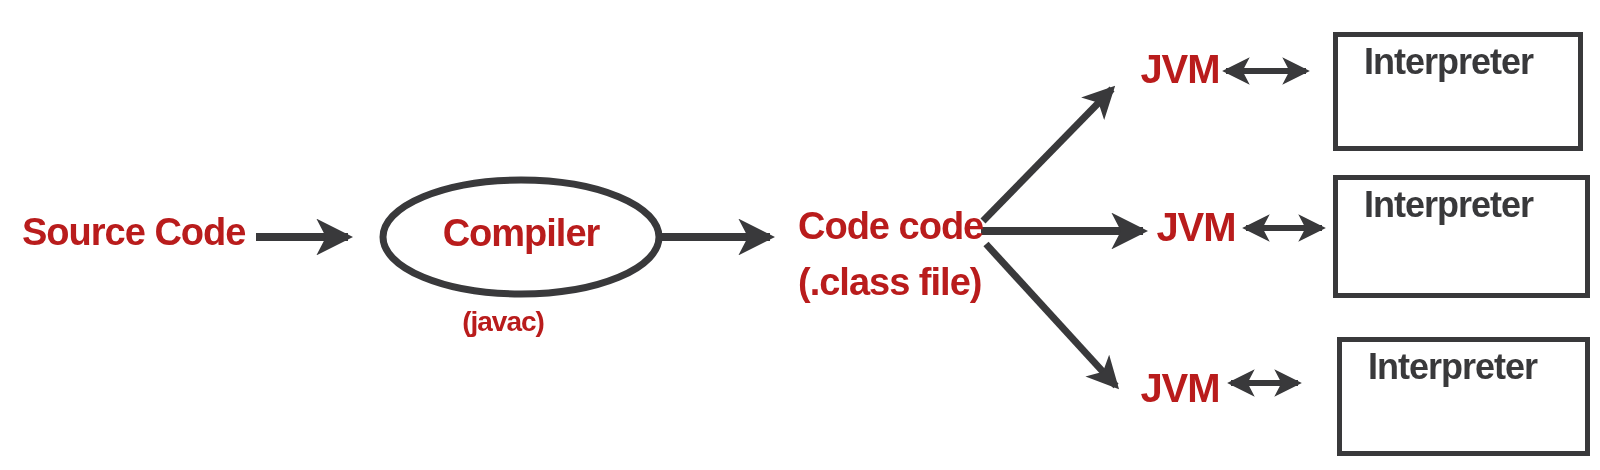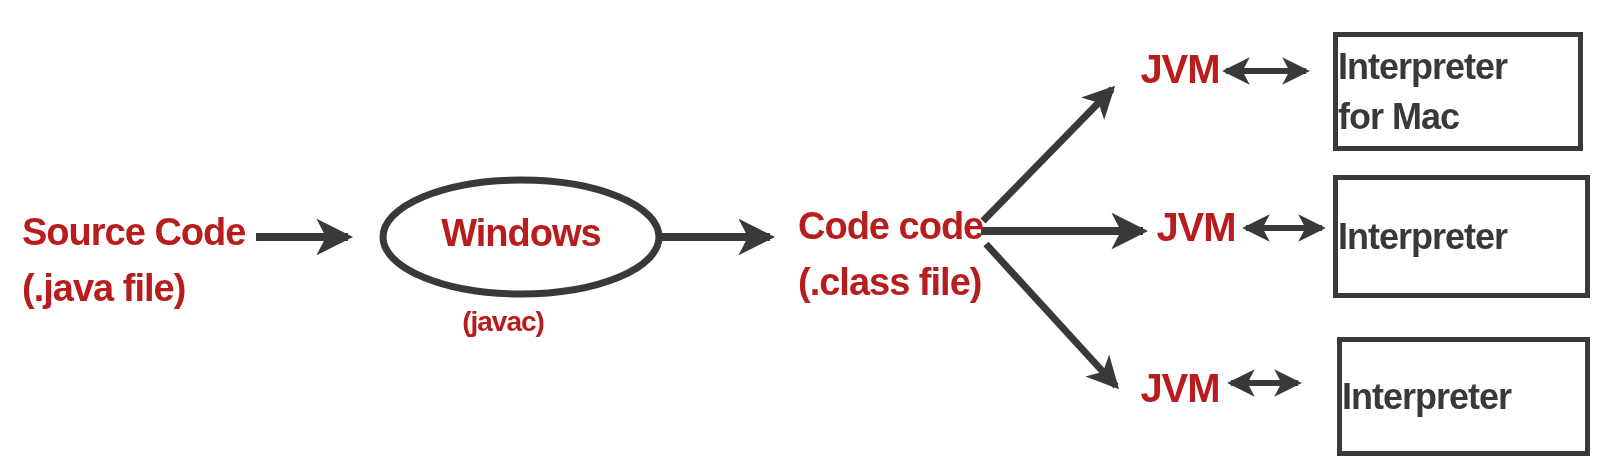--- a/index.html
+++ b/index.html
@@ -34,21 +34,21 @@
   .jvm-top { left: 1128px; top: 47px; }
   .jvm-mid { left: 1144px; top: 205px; }
   .jvm-bot { left: 1128px; top: 366px; }
   .interp-box {
     position: absolute;
     box-sizing: border-box;
     border: 5px solid #39393b;
     background: #ffffff;
     display: flex;
     flex-direction: column;
-    justify-content: center;
+    padding-left: 26px;
     font-weight: 700;
     letter-spacing: -1px;
     font-size: 36px;
     line-height: 50px;
     white-space: nowrap;
   }
   .box-mac   { left: 1333px; top: 32px;  width: 250px; height: 119px; }
   .box-win   { left: 1333px; top: 175px; width: 257px; height: 123px; }
   .box-linux { left: 1337px; top: 337px; width: 253px; height: 119px; }
 </style>
@@ -78,41 +78,39 @@
 
     <line x1="1226" y1="71" x2="1306" y2="71" stroke="#39393b" stroke-width="6" marker-start="url(#ah)" marker-end="url(#ah)"></line>
 
     <line x1="1246" y1="228" x2="1322" y2="228" stroke="#39393b" stroke-width="6" marker-start="url(#ah)" marker-end="url(#ah)"></line>
 
     <line x1="1231" y1="383" x2="1298" y2="383" stroke="#39393b" stroke-width="6" marker-start="url(#ah)" marker-end="url(#ah)"></line>
   </svg>
 
   <div class="label two-line source-label">
     <div>Source Code</div>
-    <div>(.java file)</div>
   </div>
 
-  <div class="label compiler-label">Windows</div>
+  <div class="label compiler-label">Compiler</div>
 
   <div class="label javac-label">(javac)</div>
 
   <div class="label two-line bytecode-label">
     <div>Code code</div>
     <div>(.class file)</div>
   </div>
 
   <div class="label jvm-label jvm-top">JVM</div>
 
   <div class="label jvm-label jvm-mid">JVM</div>
 
   <div class="label jvm-label jvm-bot">JVM</div>
 
   <div class="interp-box box-mac">
     <div>Interpreter</div>
-    <div>for Mac</div>
   </div>
 
   <div class="interp-box box-win">
     <div>Interpreter</div>
   </div>
 
   <div class="interp-box box-linux">
     <div>Interpreter</div>
   </div>
 

